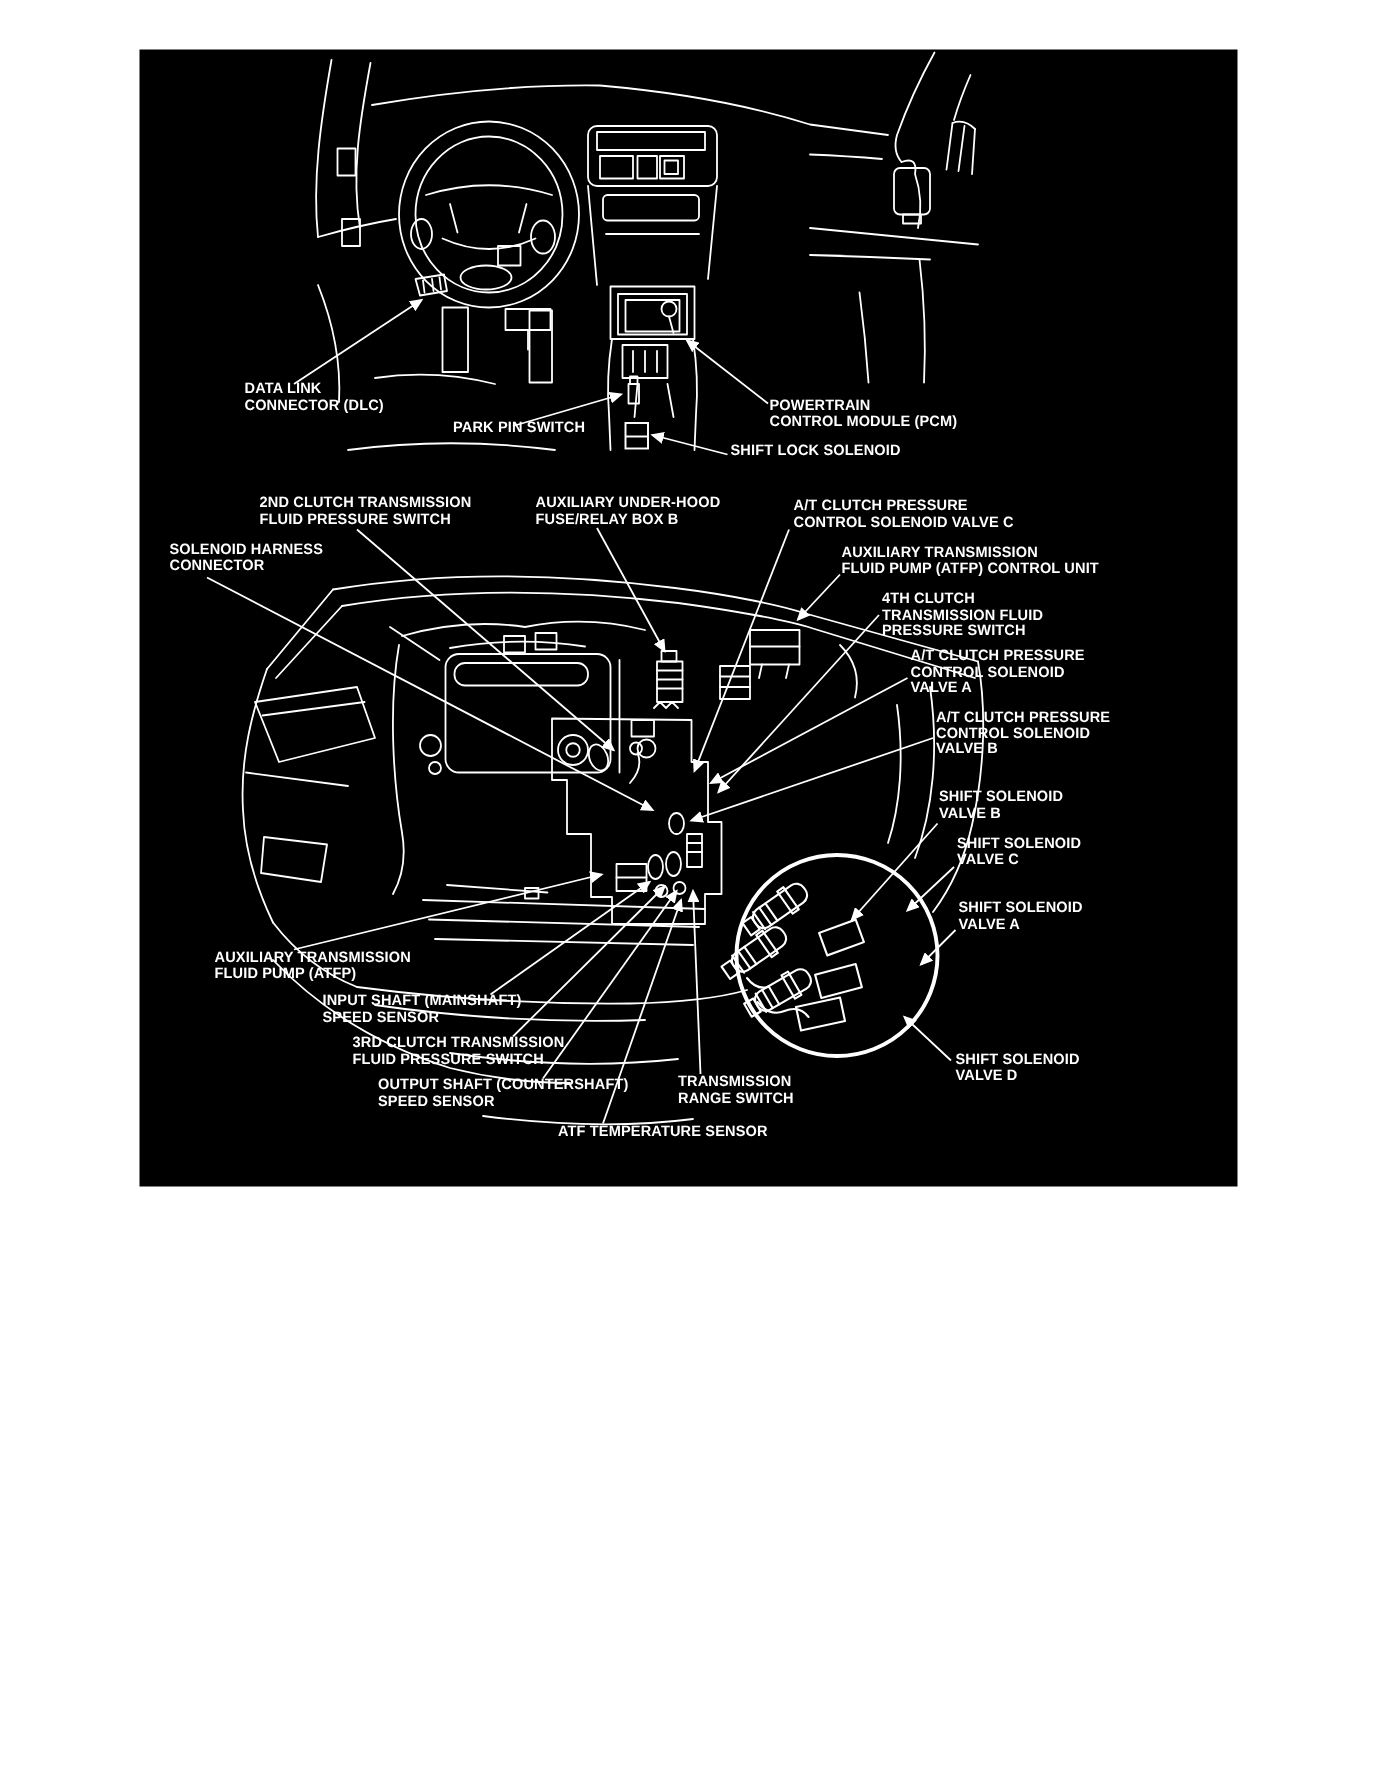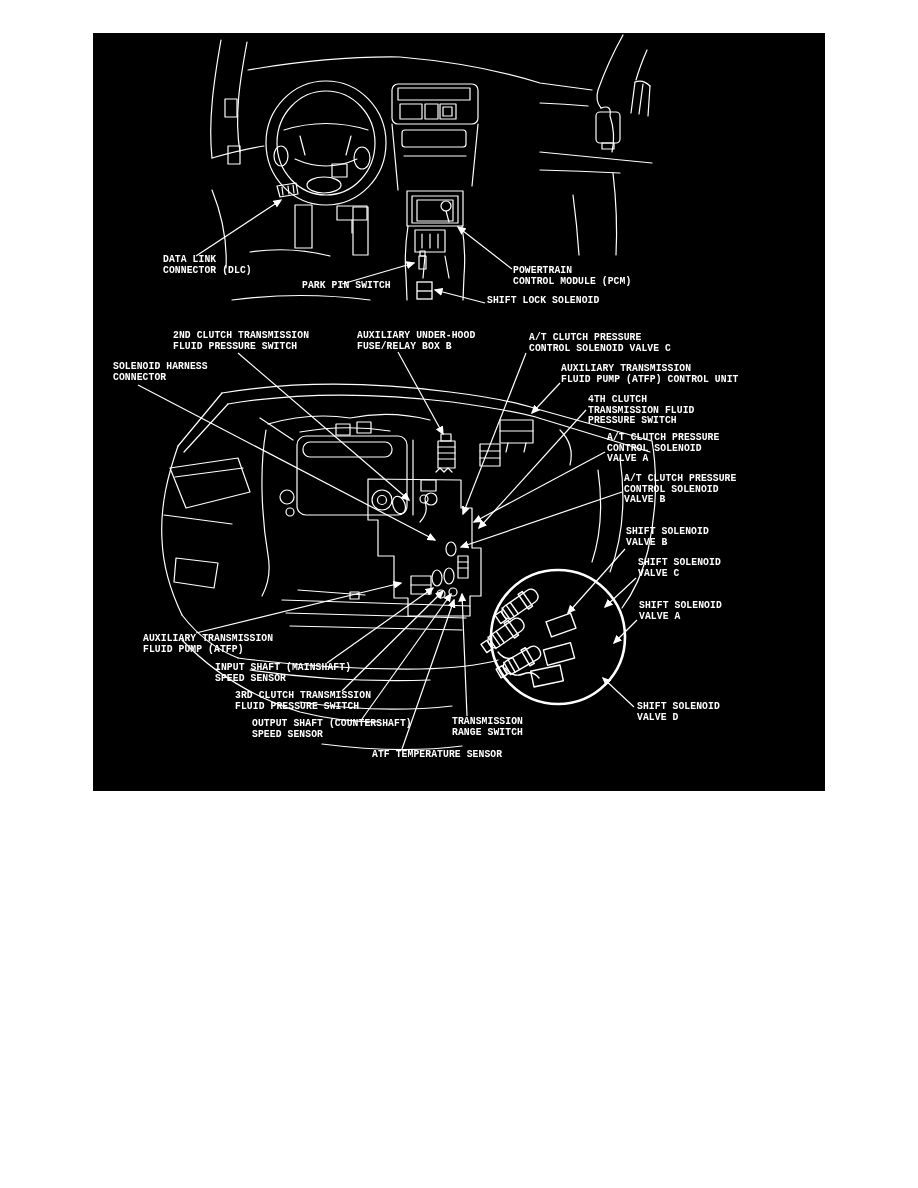--- a/index.html
+++ b/index.html
@@ -1,17 +1,17 @@
 <!DOCTYPE html>
 <html><head>
 <meta charset="utf-8">
 <style>
   html,body{margin:0;padding:0;background:#ffffff;}
   #page{position:relative;width:918px;height:1188px;background:#ffffff;overflow:hidden;
-        font-family:Liberation Mono, monospace;}
+        font-family:Liberation Sans, sans-serif;}
   #panel{position:absolute;left:93px;top:33px;width:732px;height:758px;background:#000;}
   #art{position:absolute;left:0;top:0;width:918px;height:1188px;}
   .lbl{position:absolute;color:#ffffff;font-weight:bold;font-size:10px;line-height:10.5px;
        letter-spacing:0.1px;white-space:pre-line;transform:scale(0.97,1);transform-origin:left top;}
 </style>
 </head>
 <body>
 
 <div id="page">
   <div id="panel"></div>

